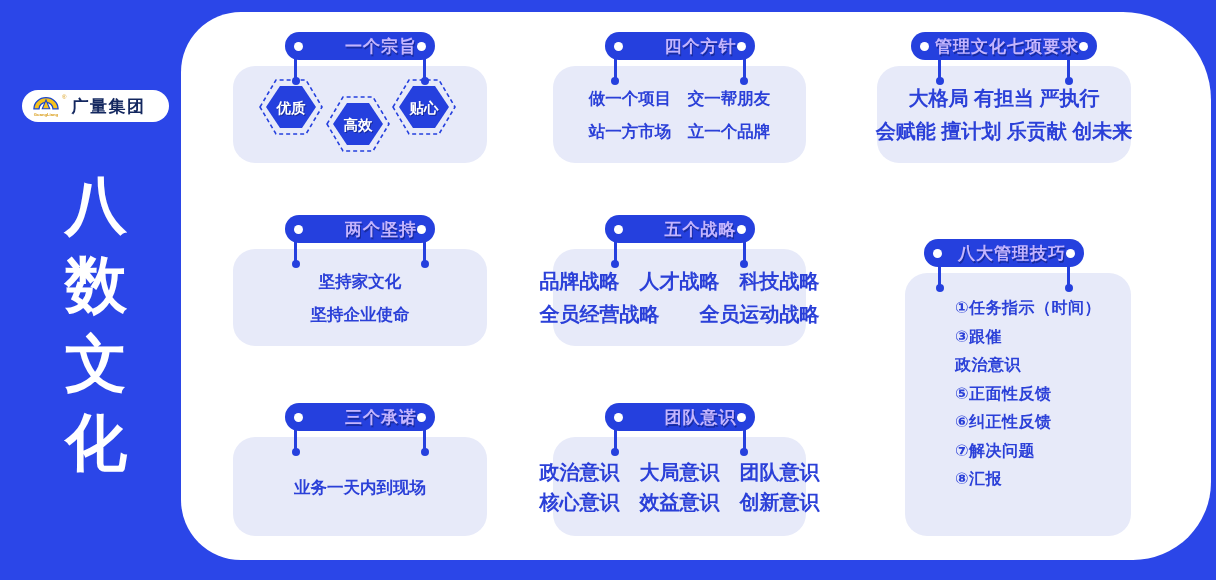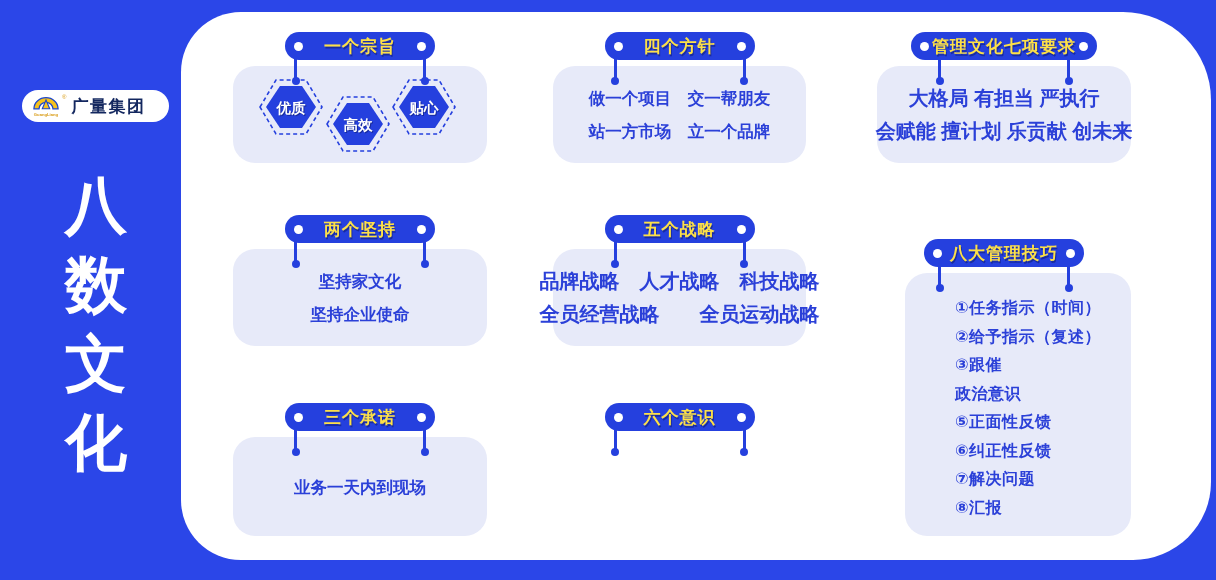--- a/index.html
+++ b/index.html
@@ -26,21 +26,21 @@
 
   
   .board{position:absolute;left:181px;top:12px;width:1030px;height:548px;background:#fff;
     border-radius:60px 88px 78px 60px;}
 
   
   .sec{position:absolute;z-index:2;}
   .pill{position:relative;margin:0 auto;height:28px;background:var(--accent);border-radius:15px;
     display:flex;align-items:center;justify-content:space-between;padding:0 9px;z-index:2;}
   .pill .dot{width:9px;height:9px;border-radius:50%;background:#fff;flex:0 0 auto;}
-  .pill .lbl{flex:1;text-align:center;color:#fde047;font-size:17px;font-weight:bold;letter-spacing:1px;
+  .pill .lbl{flex:1;text-align:right;color:#c4b5fd;font-size:17px;font-weight:bold;letter-spacing:1px;
     white-space:nowrap;text-shadow:1px 1.6px 0 rgba(14,26,110,.55);}
   .w150{width:150px;} .w160{width:160px;} .w186{width:186px;}
   .stem{position:absolute;top:25px;width:3px;height:25px;background:var(--accent);z-index:1;}
   .stem.l{left:calc(50% - 66px);} .stem.r{left:calc(50% + 63px);}
   .stem::after{content:"";position:absolute;left:-2.5px;bottom:-3px;width:8px;height:8px;border-radius:50%;background:var(--accent);}
   .card{position:relative;margin-top:6px;background:var(--cardbg);border-radius:22px;
     display:flex;flex-direction:column;align-items:center;justify-content:center;
     color:var(--cardtext);font-weight:bold;font-size:16.5px;}
   .card .line{line-height:33px;white-space:nowrap;}
   .h97{height:97px;} .h99{height:99px;} .h99 .line{line-height:30px;}
@@ -161,21 +161,20 @@
 <div class="sec" style="left:877px;top:239px;width:254px;">
   <div class="pill w160">
     <span class="dot"></span>
     <span class="lbl">八大管理技巧</span>
     <span class="dot"></span>
   </div>
   <div class="stem l"></div>
   <div class="stem r"></div>
   <div class="card tall">
     <div class="line">①任务指示（时间）</div>
-    <div class="line">②给予指示（复述）</div>
     <div class="line">③跟催</div>
     <div class="line">政治意识</div>
     <div class="line">⑤正面性反馈</div>
     <div class="line">⑥纠正性反馈</div>
     <div class="line">⑦解决问题</div>
     <div class="line">⑧汇报</div>
   </div>
 </div>
 
 <div class="sec" style="left:233px;top:403px;width:254px;">
@@ -187,18 +186,22 @@
   <div class="stem l"></div>
   <div class="stem r"></div>
   <div class="card h99">
     <div class="line">业务一天内到现场</div>
   </div>
 </div>
 
 <div class="sec" style="left:553px;top:403px;width:253px;">
   <div class="pill w150">
     <span class="dot"></span>
-    <span class="lbl">六个意识</span>
-    <span class="dot"></span>
-  </div>
-  <div class="stem l"></div>
-  <div class="stem r"></div>
+    <span class="lbl">团队意识</span>
+    <span class="dot"></span>
+  </div>
+  <div class="stem l"></div>
+  <div class="stem r"></div>
+  <div class="card h99 tight">
+    <div class="line">政治意识　大局意识　团队意识</div>
+    <div class="line">核心意识　效益意识　创新意识</div>
+  </div>
 </div>
 
 </body></html>

